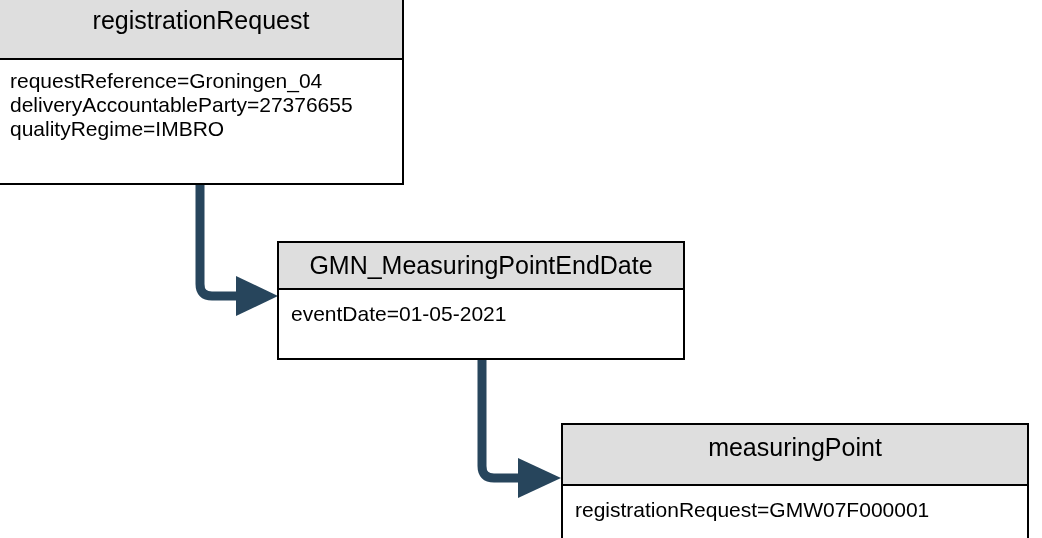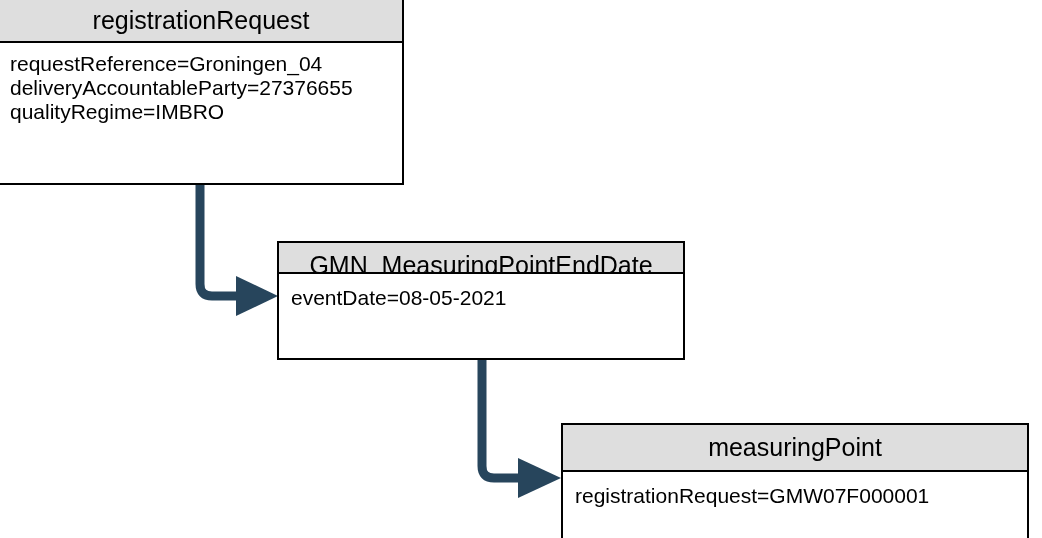--- a/index.html
+++ b/index.html
@@ -60,54 +60,54 @@
   }
 
   
   #box-registration-request {
     left: -2px;
     top: -2px;
     width: 406px;
     height: 187px;
   }
   #box-registration-request .uml-header {
-    height: 43px;
+    height: 60px;
     padding-top: 8px;
   }
   #box-registration-request .uml-body {
     height: 140px;
     padding: 9px 0 0 10px;
     border-radius: 17px;
   }
 
   
   #box-gmn-measuringpointenddate {
     left: 277px;
     top: 241px;
     width: 408px;
     height: 119px;
   }
   #box-gmn-measuringpointenddate .uml-header {
-    height: 31px;
+    height: 47px;
     padding-top: 10px;
   }
   #box-gmn-measuringpointenddate .uml-body {
     height: 68px;
     padding: 12px 0 0 12px;
   }
 
   
   #box-measuring-point {
     left: 561px;
     top: 423px;
     width: 468px;
     height: 119px;
   }
   #box-measuring-point .uml-header {
-    height: 47px;
+    height: 61px;
     padding-top: 10px;
   }
   #box-measuring-point .uml-body {
     height: 68px;
     padding: 12px 0 0 12px;
   }
 
   .connector-svg {
     position: absolute;
     left: 0;
@@ -137,21 +137,21 @@
     <div class="uml-body">
       <div class="attr-line">requestReference=Groningen_04</div>
       <div class="attr-line">deliveryAccountableParty=27376655</div>
       <div class="attr-line">qualityRegime=IMBRO</div>
     </div>
   </div>
 
   <div class="uml-box" id="box-gmn-measuringpointenddate">
     <div class="uml-header">GMN_MeasuringPointEndDate</div>
     <div class="uml-body">
-      <div class="attr-line">eventDate=08-05-2021</div>
+      <div class="attr-line">eventDate=01-05-2021</div>
     </div>
   </div>
 
   <div class="uml-box" id="box-measuring-point">
     <div class="uml-header">measuringPoint</div>
     <div class="uml-body">
       <div class="attr-line">registrationRequest=GMW07F000001</div>
     </div>
   </div>
 

